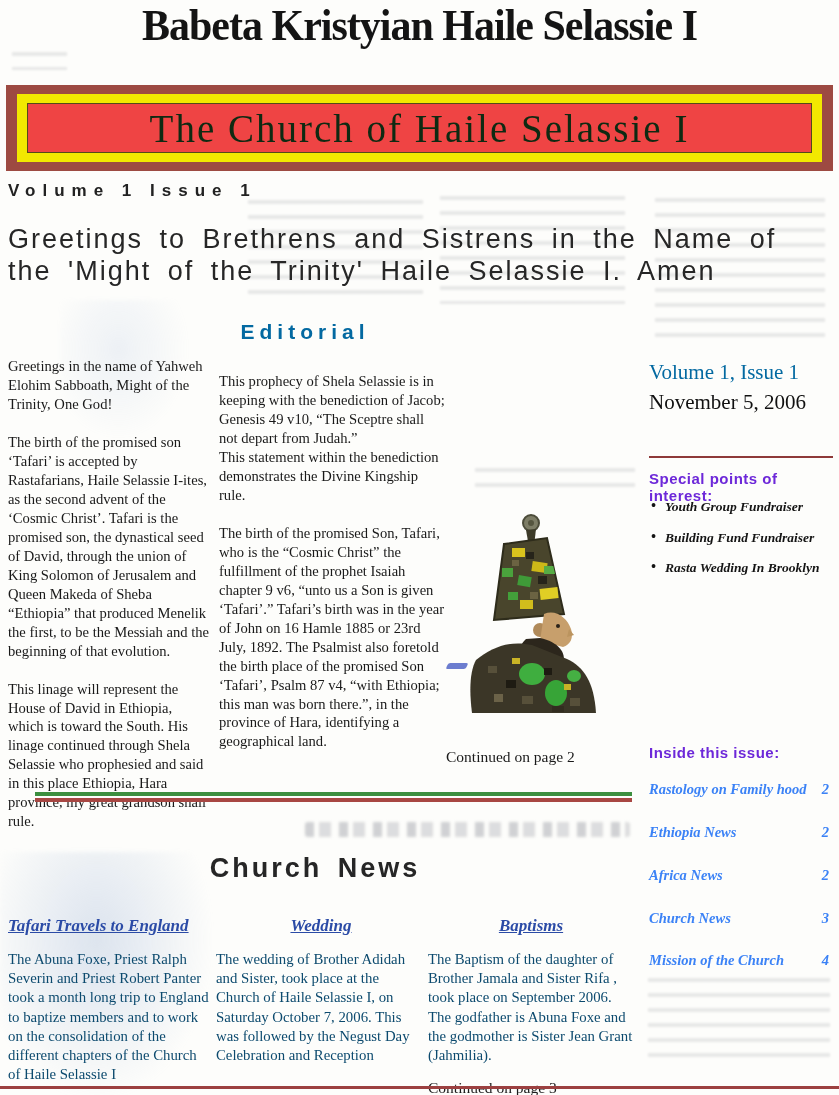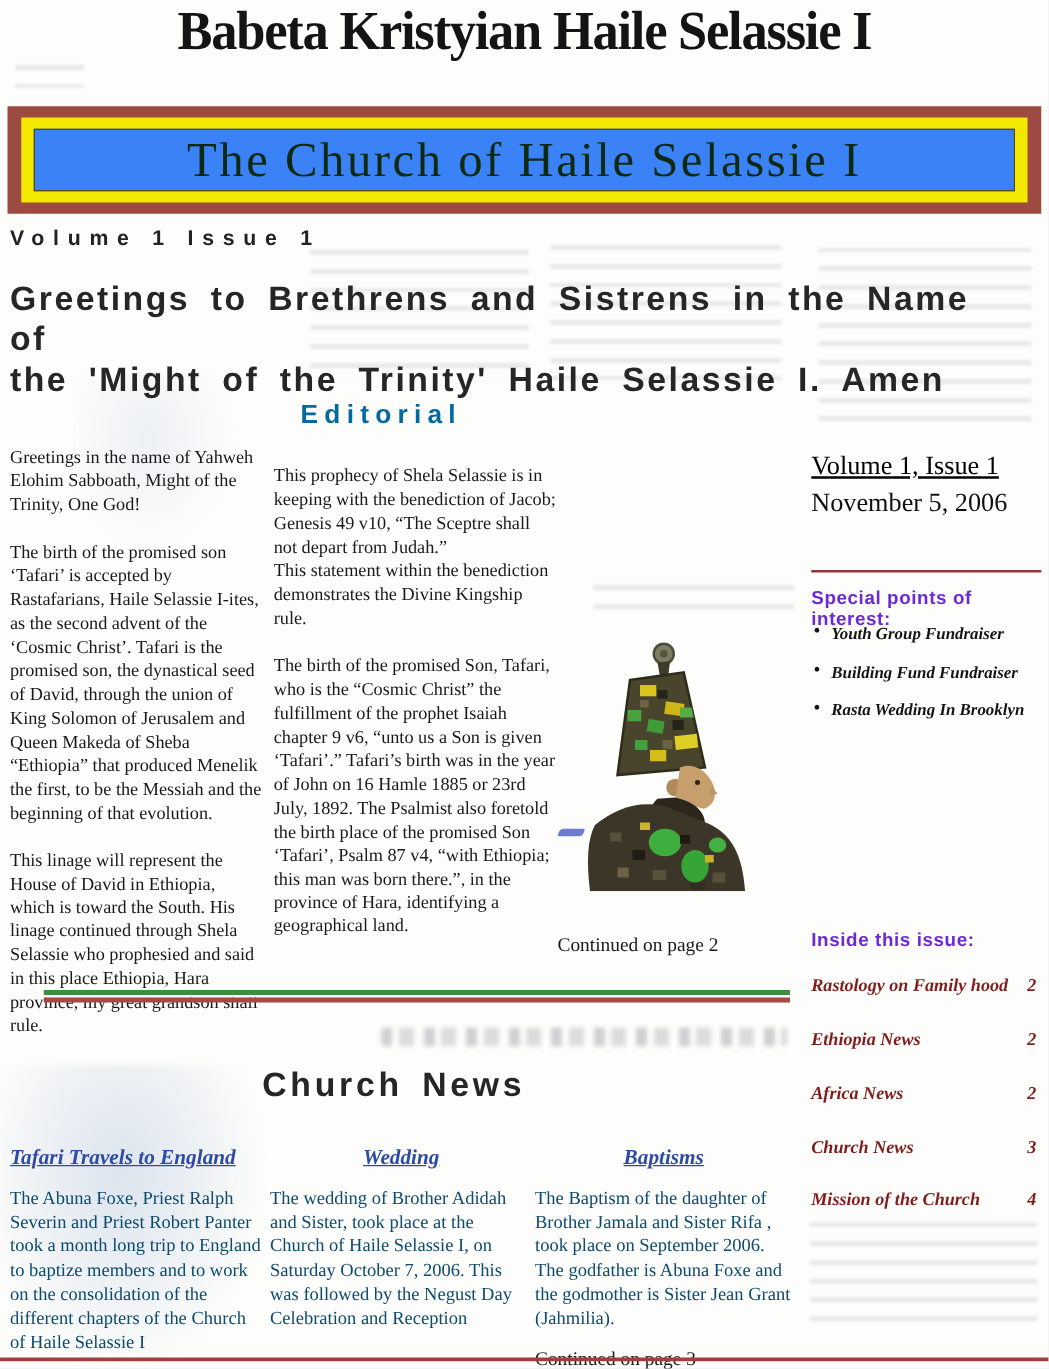--- a/index.html
+++ b/index.html
@@ -14,74 +14,74 @@
     font-family:"Liberation Serif", serif;font-weight:bold;font-size:42px;
     letter-spacing:-1px;color:#141414;transform:scaleY(1.05);transform-origin:top;
   }
   
   .banner{
     position:absolute;left:6px;top:85px;width:827px;height:86px;
     background:#9d4a42;box-sizing:border-box;padding:9px 11px;
   }
   .banner-yellow{width:100%;height:100%;background:#f2e800;box-sizing:border-box;padding:9px 10px;}
   .banner-green{
-    width:100%;height:100%;background:#3b82f6;border:1px solid #53491a;box-sizing:border-box;
+    width:100%;height:100%;background:#ef4444;border:1px solid #53491a;box-sizing:border-box;
     display:flex;align-items:center;justify-content:center;text-align:right;
   }
   .banner-title{
     font-family:"Liberation Serif", serif;font-size:39px;color:#0e2a12;
     letter-spacing:2px;white-space:nowrap;line-height:1;
   }
   
   .issue-line{
     position:absolute;left:8px;top:181px;
     font-family:"Liberation Sans", sans-serif;font-weight:bold;font-size:17px;
     letter-spacing:7px;color:#222;
   }
   .headline{
     position:absolute;left:8px;top:223px;width:800px;
-    font-family:"Liberation Sans", sans-serif;font-weight:bold;font-size:27px;
+    font-family:"Liberation Sans", sans-serif;font-weight:normal;font-size:27px;
     letter-spacing:2px;word-spacing:7px;color:#262626;line-height:1.2;
   }
   .editorial-heading{
     position:absolute;left:225px;top:320px;width:160px;text-align:center;
     font-family:"Liberation Sans", sans-serif;font-weight:bold;font-size:21px;
     letter-spacing:5px;color:#0369a1;
   }
   
   .edit-col{position:absolute;font-size:14.6px;line-height:1.3;color:#191919;}
   .edit-col p{margin:0 0 19px 0;}
   #edit-col1{left:8px;top:357px;width:203px;}
   #edit-col2{left:219px;top:372px;width:227px;}
   #edit-col2 p.tight{margin-bottom:0;}
   #edit-col2 p.gap-above{margin-top:19px;}
   .continued{position:absolute;font-size:15.5px;color:#1a1a1a;}
   #continued-p2{left:446px;top:748px;}
   
   .portrait{position:absolute;left:452px;top:508px;width:165px;height:205px;}
   
   .sb{position:absolute;left:649px;width:186px;}
-  .sb-volume{top:360px;font-size:21px;color:#000000;text-decoration:underline;}
+  .sb-volume{top:360px;font-size:21px;color:#0369a1;}
   .sb-date{top:390px;font-size:21px;color:#101010;}
   .sb-rule{position:absolute;left:649px;top:456px;width:184px;height:2px;background:#8e3939;}
   .sb-heading{
     font-family:"Liberation Sans", sans-serif;font-weight:bold;font-size:15px;
     letter-spacing:.5px;color:#6d28d9;
   }
   #sp-heading{top:470px;}
   .sp-list{position:absolute;left:649px;top:498px;width:186px;margin:0;padding:0;list-style:none;}
   .sp-list li{
     position:relative;padding-left:16px;margin-bottom:13px;
     font-style:italic;font-weight:600;font-size:13.5px;line-height:1.3;color:#141414;
   }
   .sp-list li::before{content:"•";position:absolute;left:2px;top:-1px;font-size:14px;}
   #inside-heading{top:744px;}
   .toc{position:absolute;left:649px;top:780px;width:180px;}
   .toc-row{display:flex;justify-content:space-between;margin-bottom:24px;
-    font-style:italic;font-weight:600;font-size:14.5px;line-height:1.3;color:#7f1d1d;}
+    font-style:italic;font-weight:600;font-size:14.5px;line-height:1.3;color:#3b82f6;}
   .toc-page{margin-left:8px;}
   
   .divider{position:absolute;left:35px;top:792px;width:597px;}
   .divider .green{height:4px;background:#3c8f3f;}
   .divider .white{height:2px;background:#fdfdfb;}
   .divider .red{height:4px;background:#a84743;}
   .bottom-rule{position:absolute;left:0;top:1086px;width:839px;height:3px;background:#9c4040;}
   
   .church-news-heading{
     position:absolute;left:0;top:853px;width:630px;text-align:center;

